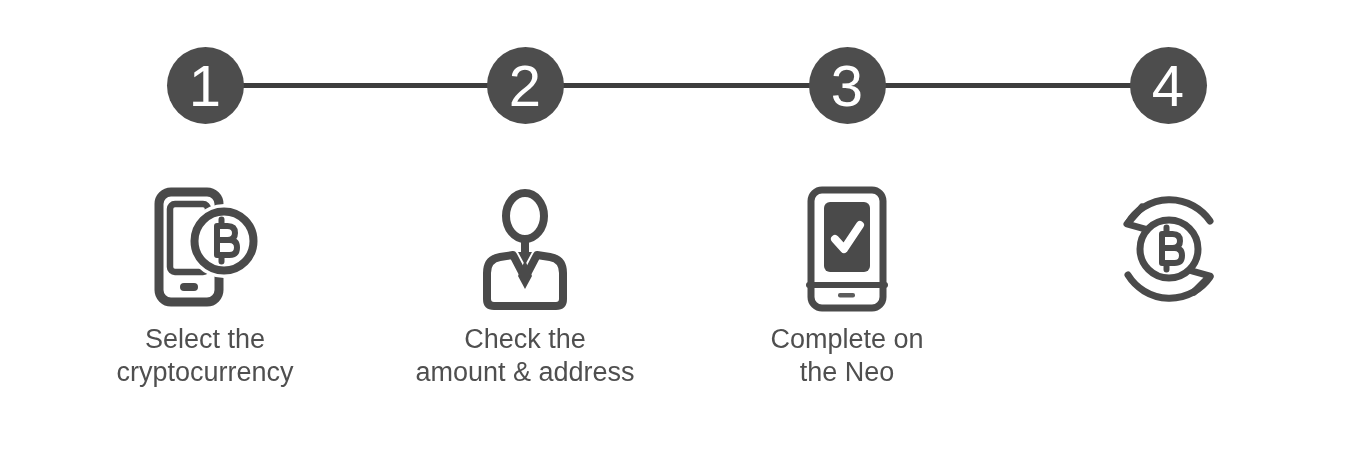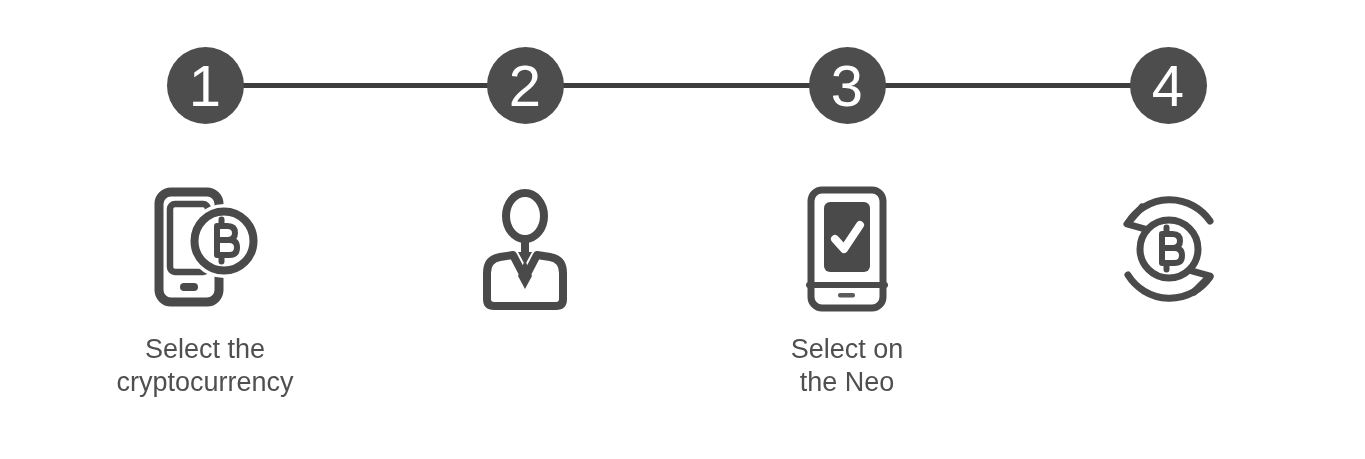--- a/index.html
+++ b/index.html
@@ -32,21 +32,21 @@
     font-size:58px; font-weight:300; line-height:1;
     display:flex; align-items:center; justify-content:center;
     position:relative; z-index:2;
   }
   .icon-wrap {
     height:132px; margin-top:59px;
     display:flex; align-items:center; justify-content:center;
   }
   .icon-wrap svg { display:block; color:var(--color-icon,#4a4a4a); }
   .label {
-    margin-top:18px;
+    margin-top:8px;
     font-size:27px; line-height:33px;
     color:var(--color-label,#4f4f4f);
     text-align:center; white-space:pre-line;
   }
 </style>
 </head>
 <body>
 
 <div class="canvas">
 
@@ -77,36 +77,38 @@
     </div>
     <div class="icon-wrap">
       <svg width="100" height="122" viewBox="0 0 100 122" fill="none" stroke="currentColor" stroke-width="8" stroke-linecap="round" stroke-linejoin="round">
         <ellipse cx="50" cy="28" rx="19" ry="23"></ellipse>
         <path d="M50,54 V64"></path>
         <path d="M19,118 H81 Q88,118 88,111 V85 Q88,71 75,69 L62,67 L50,90 L38,67 L25,69 Q12,71 12,85 V111 Q12,118 19,118 Z"></path>
         <path d="M43,64 L57,64 L50,77 Z" fill="currentColor" stroke="none"></path>
         <path d="M50,72 L57,88 L50,101 L43,88 Z" fill="currentColor" stroke="none"></path>
       </svg>
     </div>
+    <div class="label">Check the
+amount &amp; address</div>
   </div>
 
   <div class="step step-3">
     <div class="circle">
       <span>3</span>
     </div>
     <div class="icon-wrap">
       <svg width="100" height="126" viewBox="0 0 100 126" fill="none" stroke="currentColor" stroke-width="7" stroke-linecap="round" stroke-linejoin="round">
         <rect x="14" y="4" width="72" height="118" rx="11"></rect>
         <rect x="27" y="16" width="46" height="70" rx="6" fill="currentColor" stroke="none"></rect>
         <path d="M38,53 L47,63 L63,39" stroke="#ffffff" stroke-width="8"></path>
         <path d="M12,99 H88" stroke-width="6"></path>
         <rect x="41" y="107" width="17" height="4.5" rx="2" fill="currentColor" stroke="none" opacity="0.9"></rect>
       </svg>
     </div>
-    <div class="label">Select on
+    <div class="label">Complete on
 the Neo</div>
   </div>
 
   <div class="step step-4">
     <div class="circle">
       <span>4</span>
     </div>
     <div class="icon-wrap">
       <svg width="125" height="128" viewBox="0 0 125 128" fill="none" stroke="currentColor" stroke-width="7" stroke-linecap="round" stroke-linejoin="round">
         <circle cx="63" cy="64" r="29"></circle>

